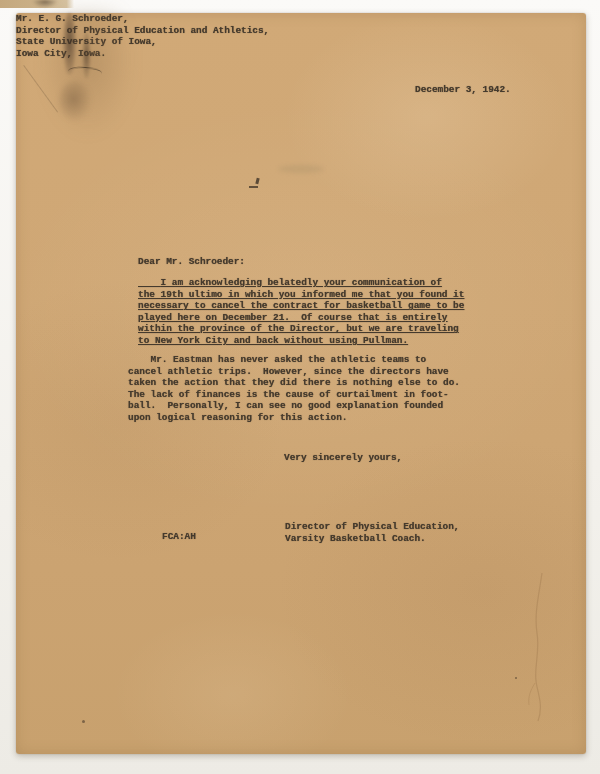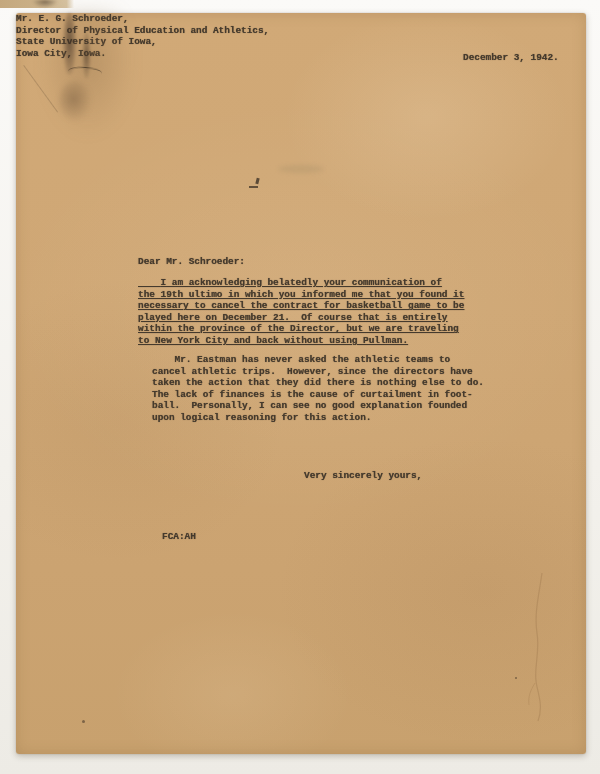--- a/index.html
+++ b/index.html
@@ -61,26 +61,26 @@
     background:rgba(120,115,85,.14);filter:blur(2px);border-radius:50%;}
   .speck{position:absolute;width:3px;height:3px;border-radius:50%;
     background:rgba(62,50,38,.55);filter:blur(.3px);}
   .crease-svg{position:absolute;left:488px;top:560px;}
   
   .type{
     position:absolute;color:#453a2d;font-size:9.4px;line-height:11.6px;
     font-weight:700;letter-spacing:0;white-space:pre-wrap;
     text-shadow:0 0 1px rgba(69,58,45,.65),.3px .3px 0 rgba(69,58,45,.3);
   }
-  .t-date{left:399px;top:39px;margin-left:48px;}
+  .t-date{left:399px;top:71px;}
   .t-address{left:122px;top:183px;}
   .t-salutation{left:122px;top:243px;}
   .t-para1{left:122px;top:264px;width:352px;text-decoration:underline;}
-  .t-para2{left:136px;top:341px;width:352px;}
-  .t-closing{left:268px;top:457px;margin-left:20px;}
+  .t-para2{left:112px;top:341px;width:352px;}
+  .t-closing{left:268px;top:439px;}
   .t-signature{left:269px;top:508px;}
   .t-initials{left:146px;top:518px;}
 </style>
 </head>
 <body>
 
 <div class="bg-sliver">
   <div class="smudge"></div>
 </div>
 
@@ -122,16 +122,18 @@
 
   <div class="type t-para2">    Mr. Eastman has never asked the athletic teams to
 cancel athletic trips.  However, since the directors have
 taken the action that they did there is nothing else to do.
 The lack of finances is the cause of curtailment in foot-
 ball.  Personally, I can see no good explanation founded
 upon logical reasoning for this action.</div>
 
   <div class="type t-closing">Very sincerely yours,</div>
 
+  <div class="type t-signature">Director of Physical Education,
+Varsity Basketball Coach.</div>
 
   <div class="type t-initials">FCA:AH</div>
 
 </div>
 
 </body></html>

